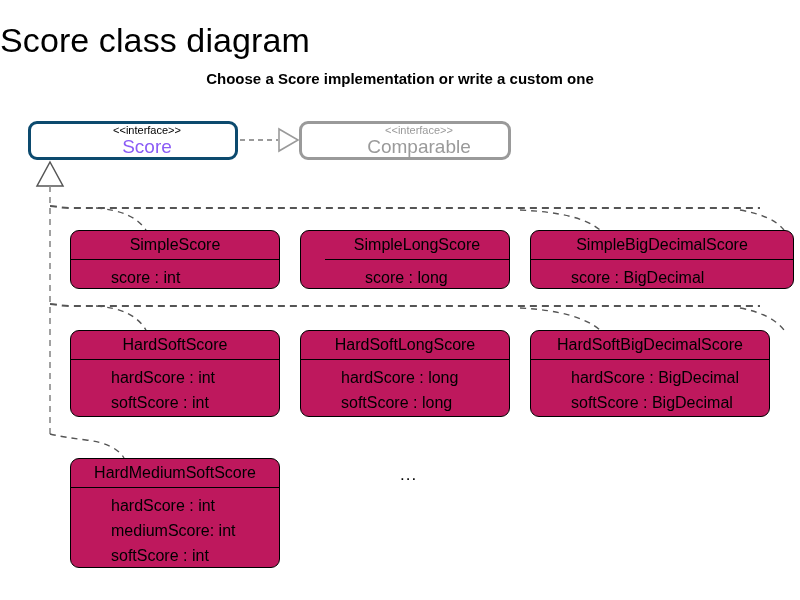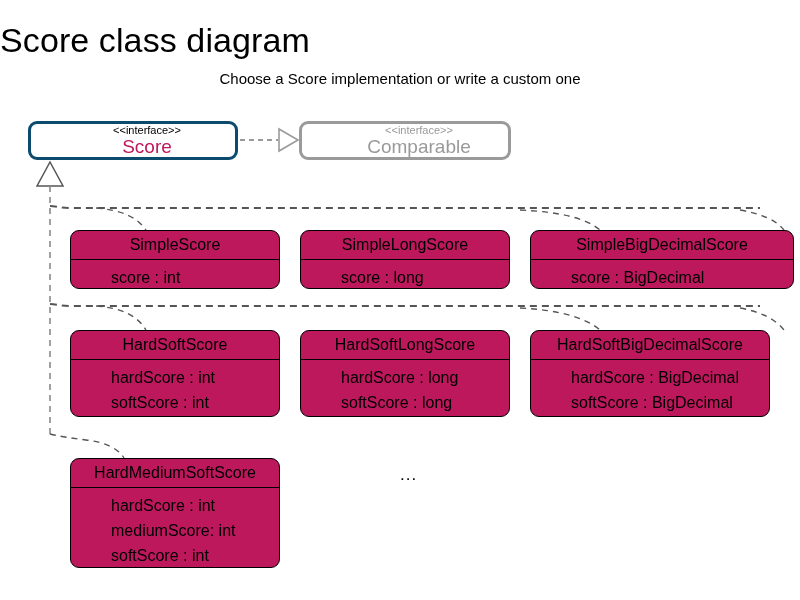--- a/index.html
+++ b/index.html
@@ -36,21 +36,21 @@
     line-height: 40px;
     color: #000;
   }
   .diagram-subtitle {
     position: absolute;
     left: 0;
     top: 69px;
     width: 800px;
     text-align: center;
     font-size: 15px;
-    font-weight: normal;
+    font-weight: bold;
     line-height: 20px;
     color: #000;
   }
 
   
   #connector-layer {
     position: absolute;
     left: 0; top: 0;
     width: 800px;
     height: 600px;
@@ -109,21 +109,21 @@
   }
   .iface-box .stereotype {
     font-size: 11px;
     line-height: 12px;
     color: #000;
     white-space: nowrap;
   }
   .iface-box .iface-name {
     font-size: 19px;
     line-height: 22px;
-    color: #be185d;
+    color: #8b5cf6;
     white-space: nowrap;
   }
   .iface-box.muted {
     border-color: #9a9a9a;
   }
   .iface-box.muted .stereotype,
   .iface-box.muted .iface-name {
     color: #9a9a9a;
   }
 
@@ -182,21 +182,21 @@
   </div>
 
   <div id="class-boxes">
       <div class="uml-box" style="left: 70px; top: 230px; width: 210px; height: 59px;">
         <div class="box-title" style="height: 28px; line-height: 28px;">SimpleScore</div>
         <div class="box-divider"></div>
         <div class="box-attrs">
           <div class="attr-line">score : int</div>
         </div>
       </div>
-      <div class="uml-box" style="left: 300px; top: 230px; width: 210px; height: 59px;">
+      <div class="uml-box" style="left: 300px; top: 230px; width: 210px; height: 59px; padding-left: 24px;">
         <div class="box-title" style="height: 28px; line-height: 28px;">SimpleLongScore</div>
         <div class="box-divider"></div>
         <div class="box-attrs">
           <div class="attr-line">score : long</div>
         </div>
       </div>
       <div class="uml-box" style="left: 530px; top: 230px; width: 264px; height: 59px;">
         <div class="box-title" style="height: 28px; line-height: 28px;">SimpleBigDecimalScore</div>
         <div class="box-divider"></div>
         <div class="box-attrs">

